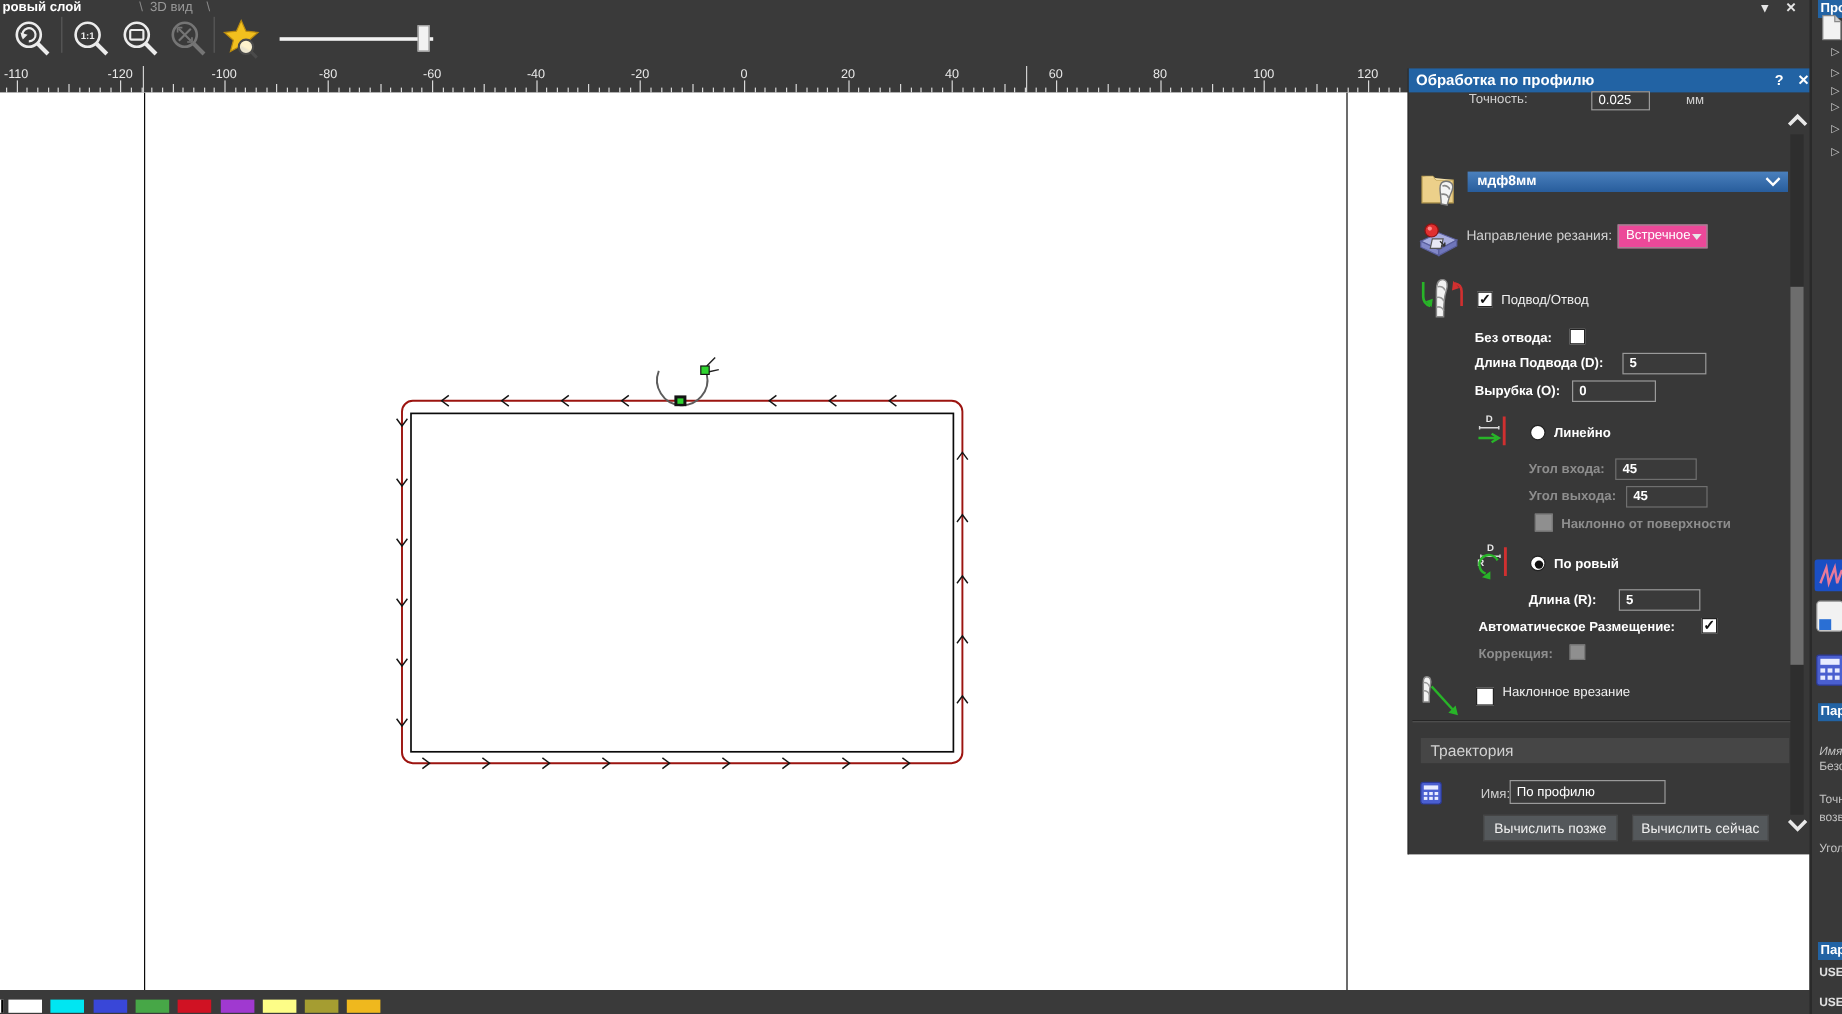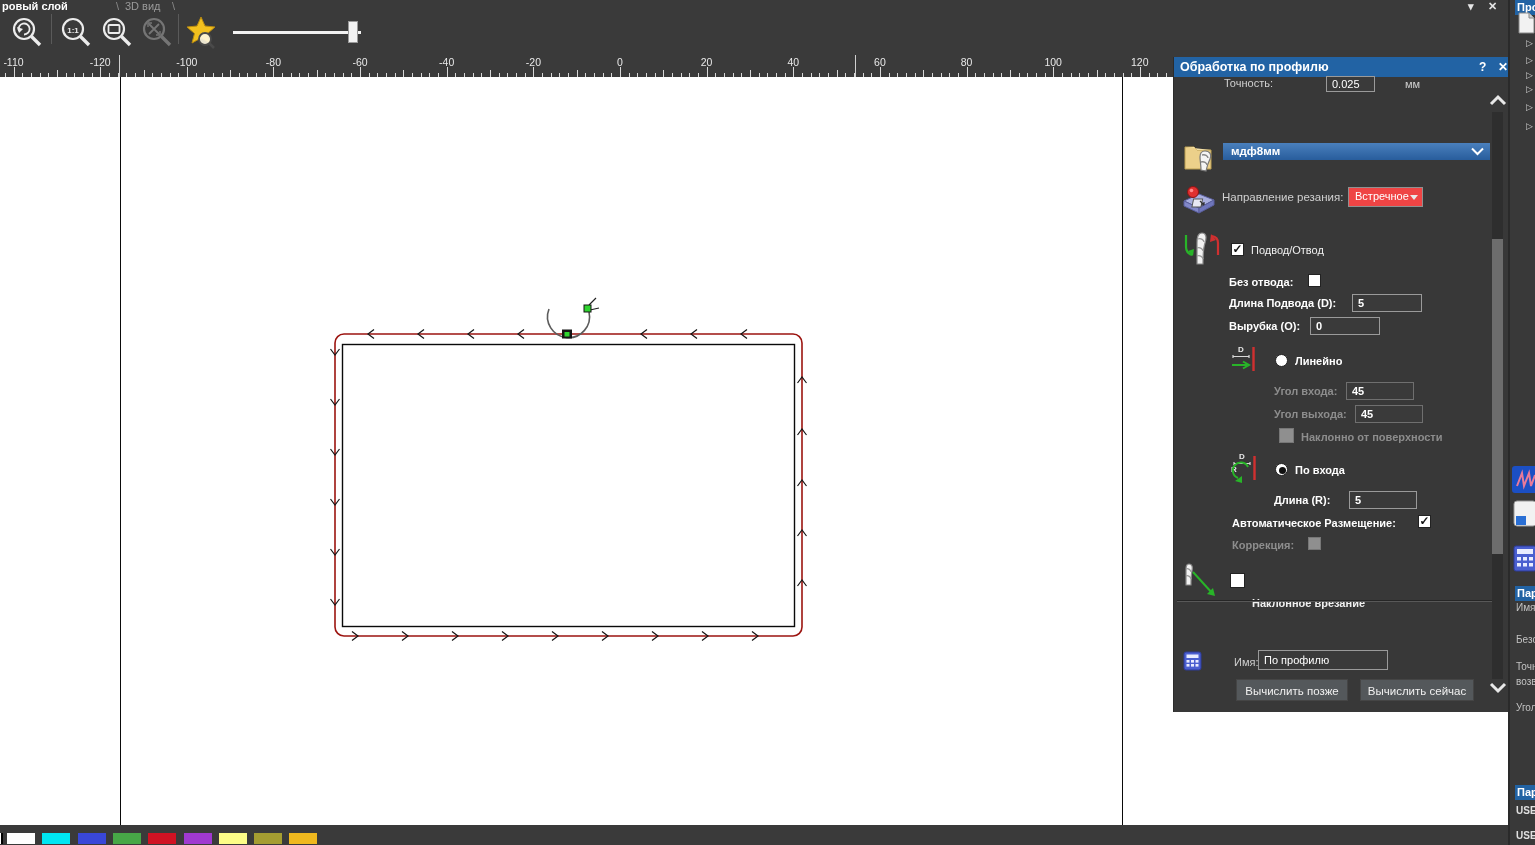--- a/index.html
+++ b/index.html
@@ -34,21 +34,21 @@
   .lbl.rg{font-weight:normal;color:#d0d0d0;}
   .lbl.dis{color:#8d8d8d;}
   .inp{position:absolute;background:#3a3a3a;border:1px solid #9a9a9a;color:#fff;
        font-family:"Liberation Sans",sans-serif;font-size:11px;font-weight:bold;padding:0 5px;outline:none;}
   .inp.dis{border-color:#6f6f6f;}
   .cb{position:absolute;width:13px;height:13px;background:#fff;border:1px solid #222;
       color:#111;font-size:12px;font-weight:bold;line-height:11px;text-align:center;}
   .cb.dis{background:#8f8f8f;border-color:#777;}
   .radio{position:absolute;width:13px;height:13px;border-radius:50%;background:#fff;border:1px solid #222;}
   .radio.sel::after{content:"";position:absolute;left:3px;top:3px;width:7px;height:7px;border-radius:50%;background:#111;}
-  .combo{position:absolute;background:#ef4444;border:1px solid #909090;color:#fff;font-size:11px;
+  .combo{position:absolute;background:#ec4899;border:1px solid #909090;color:#fff;font-size:11px;
          padding:2px 16px 2px 6px;white-space:nowrap;}
   .combo .car{position:absolute;right:4px;top:7px;width:0;height:0;
          border-left:4px solid transparent;border-right:4px solid transparent;border-top:5px solid #e8e8e8;}
   #tool-dd{left:49px;top:86px;width:267px;height:17px;background:linear-gradient(#4a80bd,#285d9c);
            color:#fff;font-size:11.5px;font-weight:bold;line-height:17px;padding-left:8px;}
   .btn{position:absolute;background:#54585b;color:#f0f0f0;border:1px solid #454545;
        font-family:"Liberation Sans",sans-serif;font-size:11.5px;height:22px;text-align:center;line-height:20px;}
   .chev{position:absolute;color:#e8e8e8;}
   .divider{position:absolute;left:3px;width:317px;height:2px;background:#262626;border-bottom:1px solid #585858;}
   
@@ -435,44 +435,45 @@
       <svg width="32" height="36" viewBox="0 0 32 36">
         <text x="13" y="9" text-anchor="middle" font-size="8" font-weight="bold" fill="#e8e8e8" font-family="Liberation Sans, sans-serif">D</text>
         <path d="M 5 12 L 5 15 M 5 13.5 L 21 13.5 M 21 12 L 21 15" stroke="#d8d8d8" stroke-width="1.2" fill="none"></path>
         <text x="5" y="22" text-anchor="middle" font-size="8" font-weight="bold" fill="#e8e8e8" font-family="Liberation Sans, sans-serif">R</text>
         <path d="M 19 17 A 8 8 0 1 0 9 28" fill="none" stroke="#28b428" stroke-width="2"></path>
         <path d="M 13 26 L 6 31 L 13 33 Z" fill="#28b428"></path>
         <line x1="25.5" y1="6" x2="25.5" y2="30" stroke="#d03030" stroke-width="2.4"></line>
       </svg>
     </span>
     <div class="radio sel" style="left:101px;top:406px;"></div>
-    <span class="abs lbl" style="left:121px;top:407px;">По входа</span>
+    <span class="abs lbl" style="left:121px;top:407px;">По ровый</span>
 
     <span class="abs lbl" style="left:100px;top:437px;">Длина (R):</span>
     <input class="inp" style="left: 175px; top: 434px; width: 68px; height: 18px;" value="5">
 
     <span class="abs lbl" style="left:58px;top:460px;">Автоматическое Размещение:</span>
     <div class="cb" style="left:244px;top:458px;">✓</div>
 
     <span class="abs lbl dis" style="left:58px;top:482px;">Коррекция:</span>
     <div class="cb dis" style="left:134px;top:480px;"></div>
 
     <span class="abs" style="left:7px;top:505px;">
       <svg width="42" height="40" viewBox="0 0 42 40">
         <path d="M 8 2 C 11 2 12 5 11 9 C 10 13 10 18 10 23 L 5 23 C 5 18 5 13 5 9 C 5 5 5 2 8 2 Z" fill="#f2f2f2" stroke="#888" stroke-width="1.2"></path>
         <path d="M 5 7 C 7 6 10 8 10 10 M 5 14 C 7 13 10 15 10 17" fill="none" stroke="#999" stroke-width="1.2"></path>
         <path d="M 12 10 L 32 32" stroke="#28b428" stroke-width="2"></path>
         <path d="M 26 32 L 34 34 L 32 26 Z" fill="#28b428"></path>
       </svg>
     </span>
     <div class="cb" style="left:56px;top:516px;width:15px;height:15px;"></div>
-    <span class="abs lbl rg" style="left:78px;top:540px;color:#f0f0f0;font-weight:bold;">Наклонное врезание</span>
+    <span class="abs lbl rg" style="left:78px;top:514px;color:#f0f0f0;">Наклонное врезание</span>
 
     <div class="divider" style="top:543px;"></div>
 
+    <div class="abs sect" style="left:10px;top:558px;">Траектория</div>
 
     <span class="abs" style="left:9px;top:594px;">
       <svg width="20" height="20" viewBox="0 0 20 20">
         <rect x="1" y="1" width="17" height="18" rx="2" fill="#4a5fd0" stroke="#2c3a98" stroke-width="1"></rect>
         <rect x="3.5" y="3.5" width="12" height="3.5" fill="#e8ecff"></rect>
         <g fill="#e8ecff">
           <rect x="3.5" y="9" width="3" height="2.6"></rect>
             <rect x="8" y="9" width="3" height="2.6"></rect>
             <rect x="12.5" y="9" width="3" height="2.6"></rect>
           <rect x="3.5" y="13" width="3" height="2.6"></rect>
@@ -535,21 +536,21 @@
             <rect x="10" y="12" width="4" height="3.5"></rect>
             <rect x="16" y="12" width="4" height="3.5"></rect>
           <rect x="4" y="18" width="4" height="3.5"></rect>
             <rect x="10" y="18" width="4" height="3.5"></rect>
             <rect x="16" y="18" width="4" height="3.5"></rect>
         </g>
       </svg>
     </span>
 
     <div class="strip-hdr" style="top: 586px; background: rgb(34, 99, 164);">Пар</div>
-    <span class="strip-lbl" style="top:602px;">Имя</span>
+    <span class="strip-lbl" style="top:621px;font-style:italic;">Имя</span>
     <span class="strip-lbl" style="top:634px;">Безо</span>
     <span class="strip-lbl" style="top:661px;">Точн</span>
     <span class="strip-lbl" style="top:676px;">возв</span>
     <span class="strip-lbl" style="top:702px;">Угол</span>
 
     <div class="strip-hdr" style="top: 785px; background: rgb(34, 99, 164);">Пар</div>
     <span class="strip-lbl b" style="top:805px;">USER</span>
     <span class="strip-lbl b" style="top:830px;">USER</span>
   </div>
 

